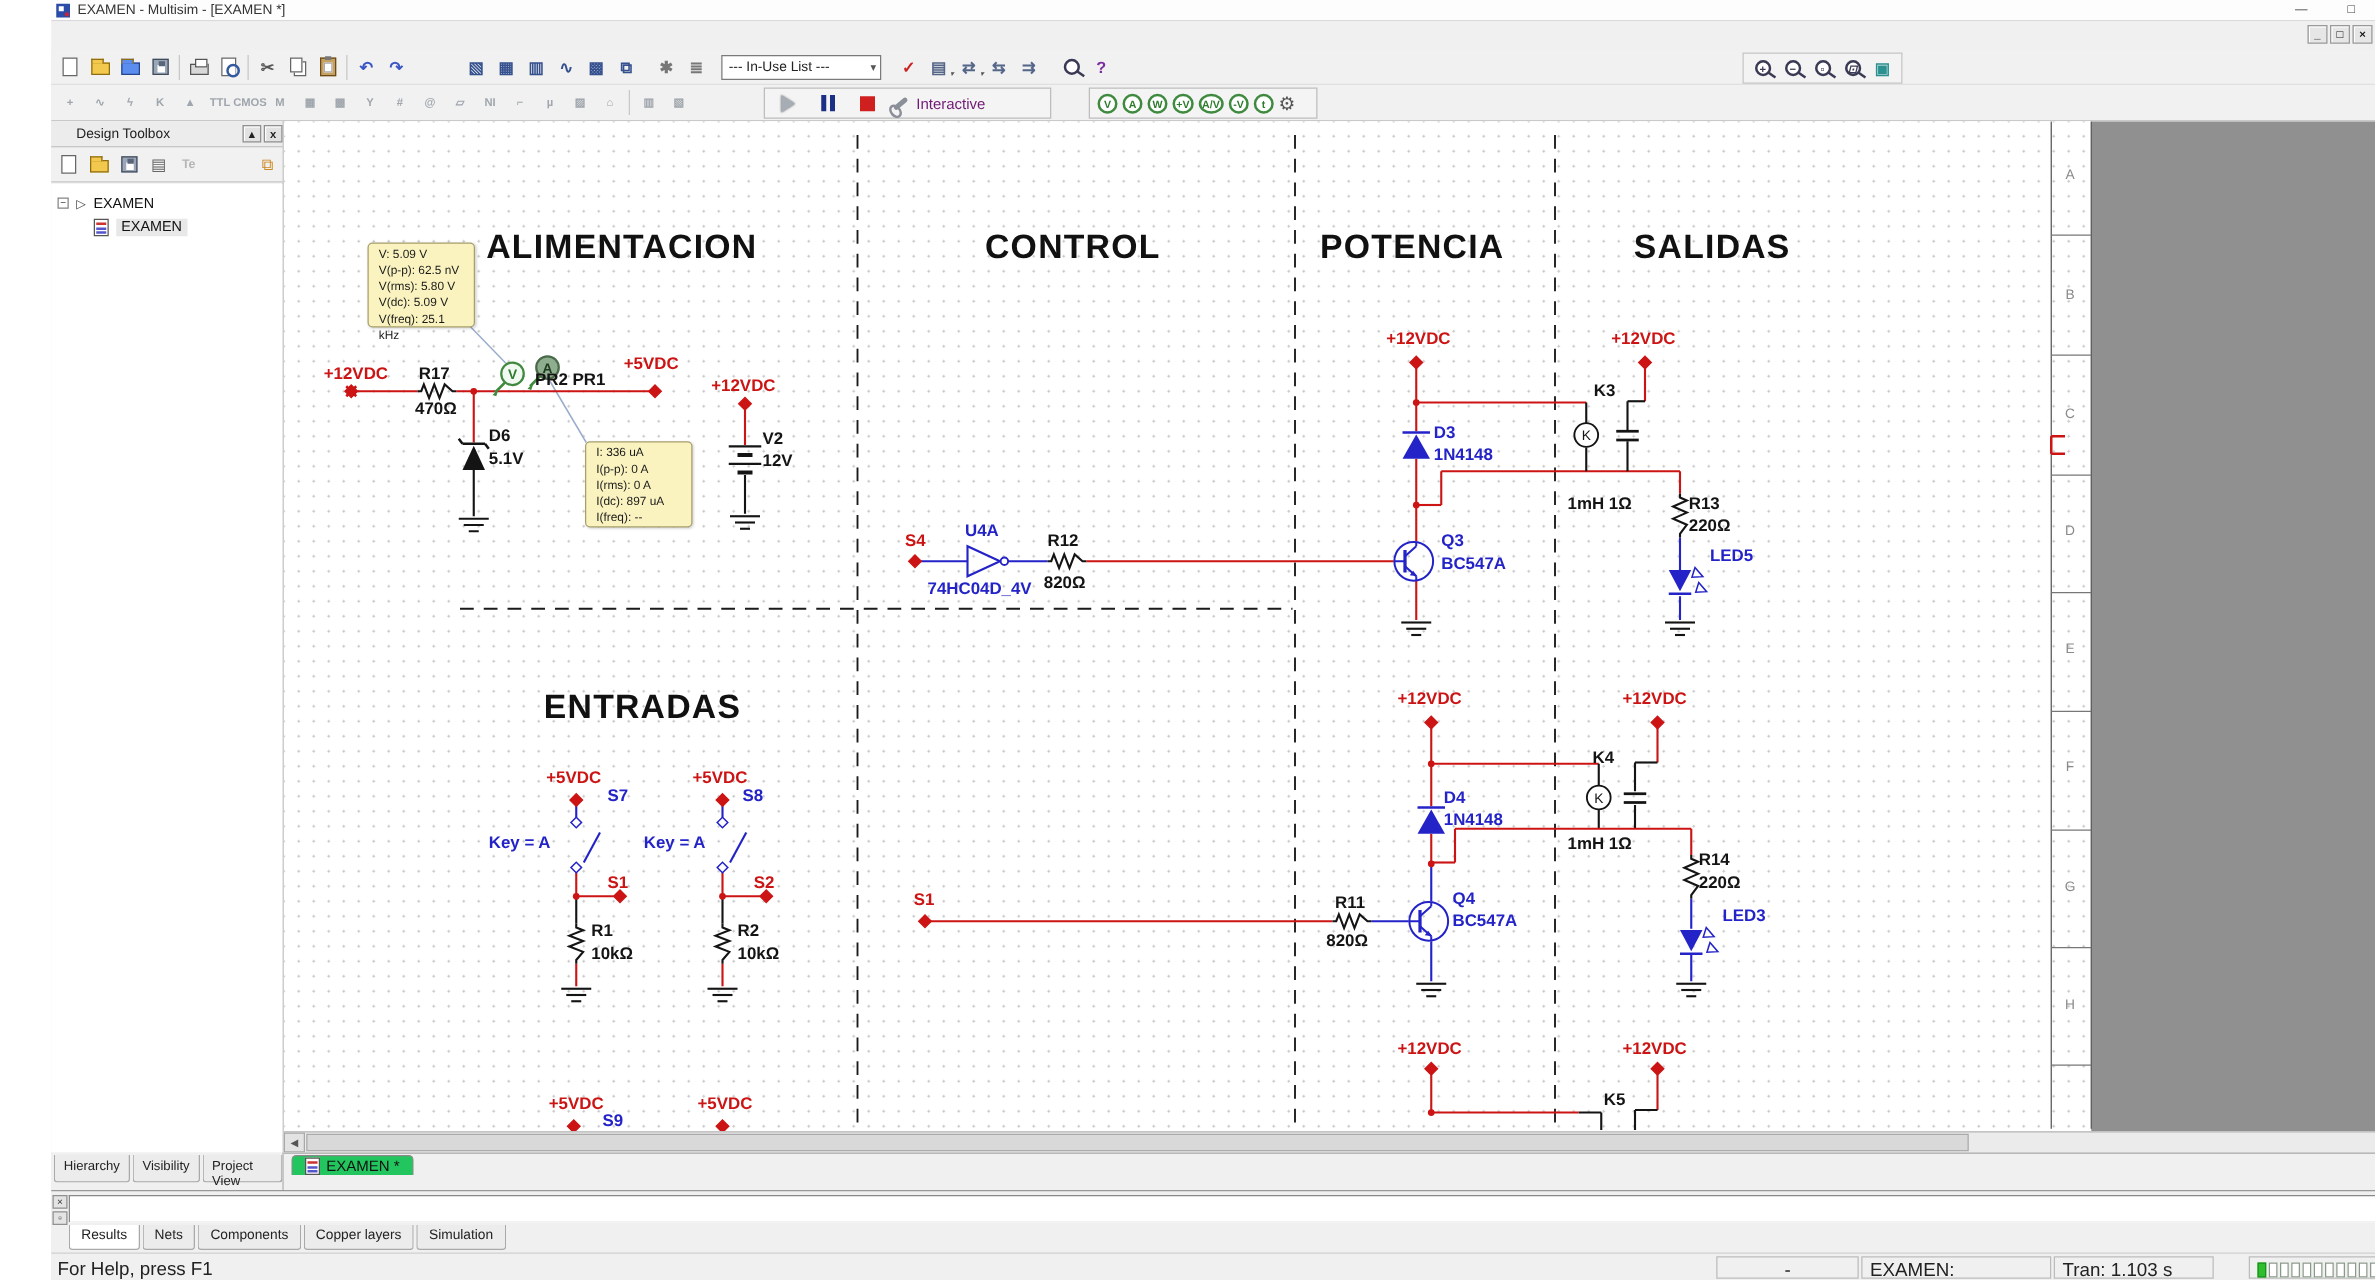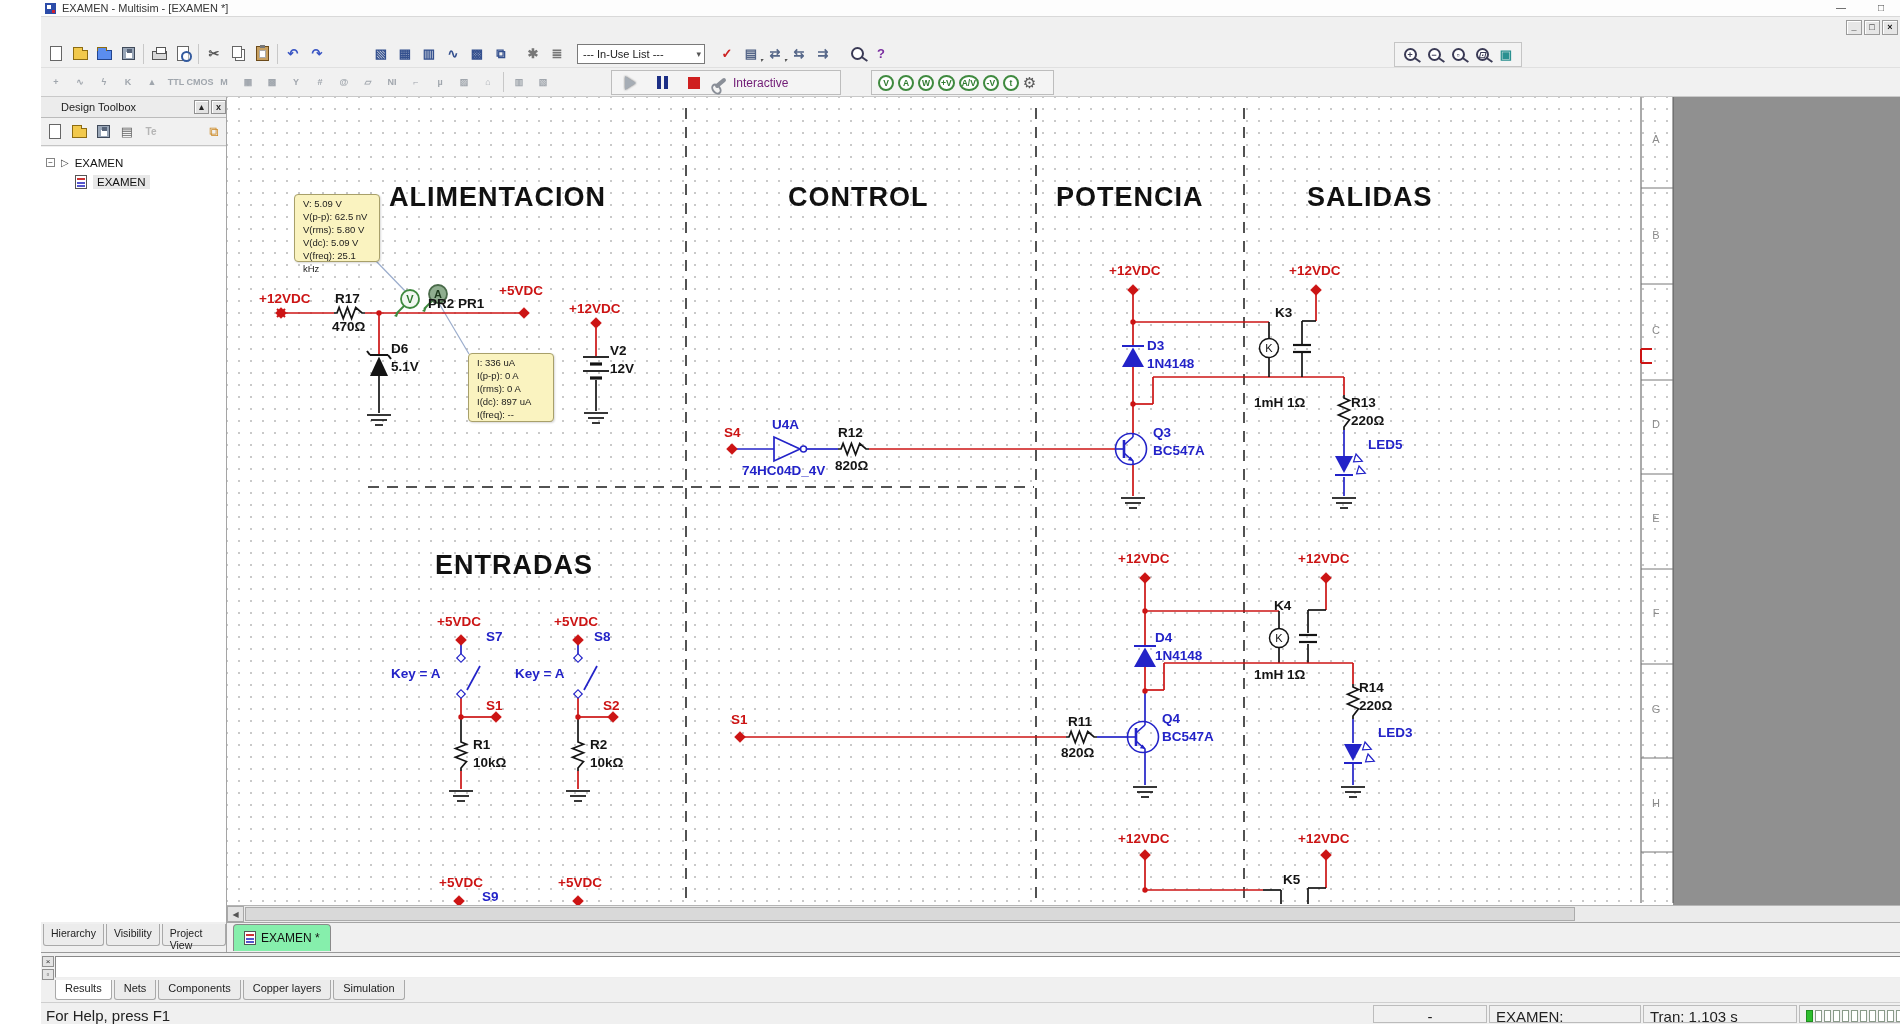--- a/index.html
+++ b/index.html
@@ -90,21 +90,21 @@
     display:flex;align-items:center;justify-content:center;}
   .sthumb{position:absolute;background:#d9d9d9;border:1px solid #ababab;}
   #vs-red{position:absolute;left:3px;top:250px;width:9px;height:16px;border-left:2px solid #cc2222;border-top:2px solid #cc2222;border-bottom:2px solid #cc2222;}
   #vs-icon{position:absolute;left:2px;top:479px;width:13px;height:14px;background:#ddd;border:1px solid #999;}
 
   
   #dt-tabs{position:absolute;left:0;top:922px;width:186px;height:30px;background:#f0f0f0;border-right:1px solid #a5a5a5;display:flex;padding:2px 0 0 2px;gap:2px;}
   .btab{height:22px;background:#ececec;border:1px solid #a9a9a9;border-top:none;border-radius:0 0 3px 3px;
     font-size:10.5px;color:#222;padding:3px 7px 0 7px;}
   #sheet-tabbar{position:absolute;left:186px;top:922px;width:1714px;height:30px;background:#f0f0f0;border-top:1px solid #a5a5a5;}
-  #sheet-tab{position:absolute;left:6px;top:1px;height:27px;background:#86efac;border:1px solid #8a8a8a;border-bottom:none;
+  #sheet-tab{position:absolute;left:6px;top:1px;height:16px;background:#22c55e;border:1px solid #8a8a8a;border-bottom:none;
     border-radius:4px 4px 0 0;display:flex;align-items:center;gap:5px;padding:0 10px;font-size:12px;color:#111;}
   #tabbar-right-btn{position:absolute;right:10px;top:5px;width:18px;height:18px;border:1px solid #a0a0a0;background:#e8e8e8;
     display:flex;align-items:center;justify-content:center;font-size:10px;color:#667;}
 
   #spreadsheet{position:absolute;left:0;top:952px;width:1900px;height:50px;background:#f0f0f0;border-top:1px solid #999;}
   #ss-white{position:absolute;left:14px;top:3px;width:1880px;height:22px;background:#fff;
     border:1px solid #888;border-bottom-color:#eee;border-right-color:#eee;}
   #ss-tabs{position:absolute;left:14px;top:27px;display:flex;gap:2px;}
   .sstab{height:20px;background:#ececec;border:1px solid #a9a9a9;border-top:none;border-radius:0 0 3px 3px;font-size:11px;color:#222;padding:2px 9px 0 9px;}
   .sstab.active{background:#fff;font-weight:400;}
@@ -664,21 +664,21 @@
         <span class="sstab">Components</span>
         <span class="sstab">Copper layers</span>
         <span class="sstab">Simulation</span>
       </div>
   </div>
 
   <div id="statusbar">
     <span id="sb-help">For Help, press F1</span>
     <span class="sb-cell" style="left:1332px;width:114px;text-align:center;">-</span>
     <span class="sb-cell" style="left:1448px;width:152px;">EXAMEN: Simulating...</span>
-    <span class="sb-cell" style="left:1602px;width:154px;">Tran: 1.103 s</span>
+    <span class="sb-cell" style="left:1602px;width:128px;">Tran: 1.103 s</span>
     <span class="sb-cell" style="left:1758px;width:140px;">
         <span id="sb-progress">
           <i class="on"></i>
           <i></i>
           <i></i>
           <i></i>
           <i></i>
           <i></i>
           <i></i>
           <i></i>

